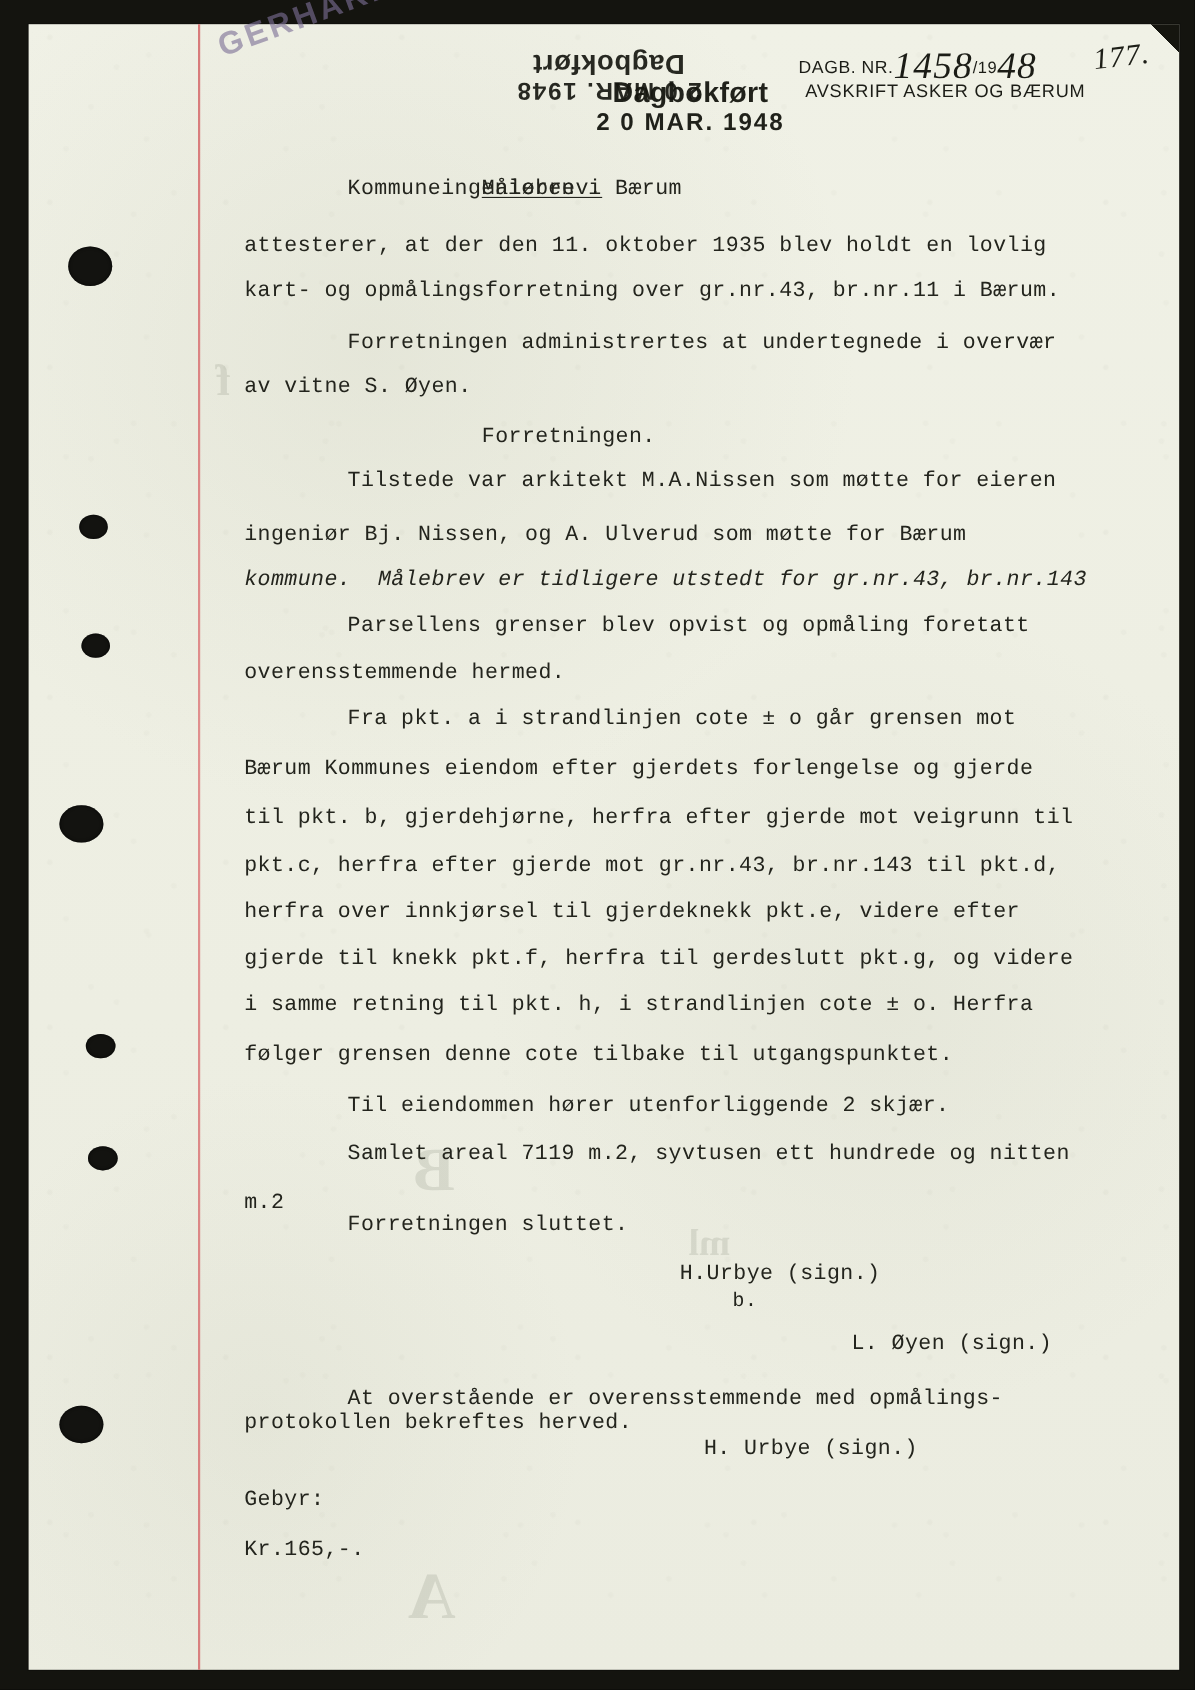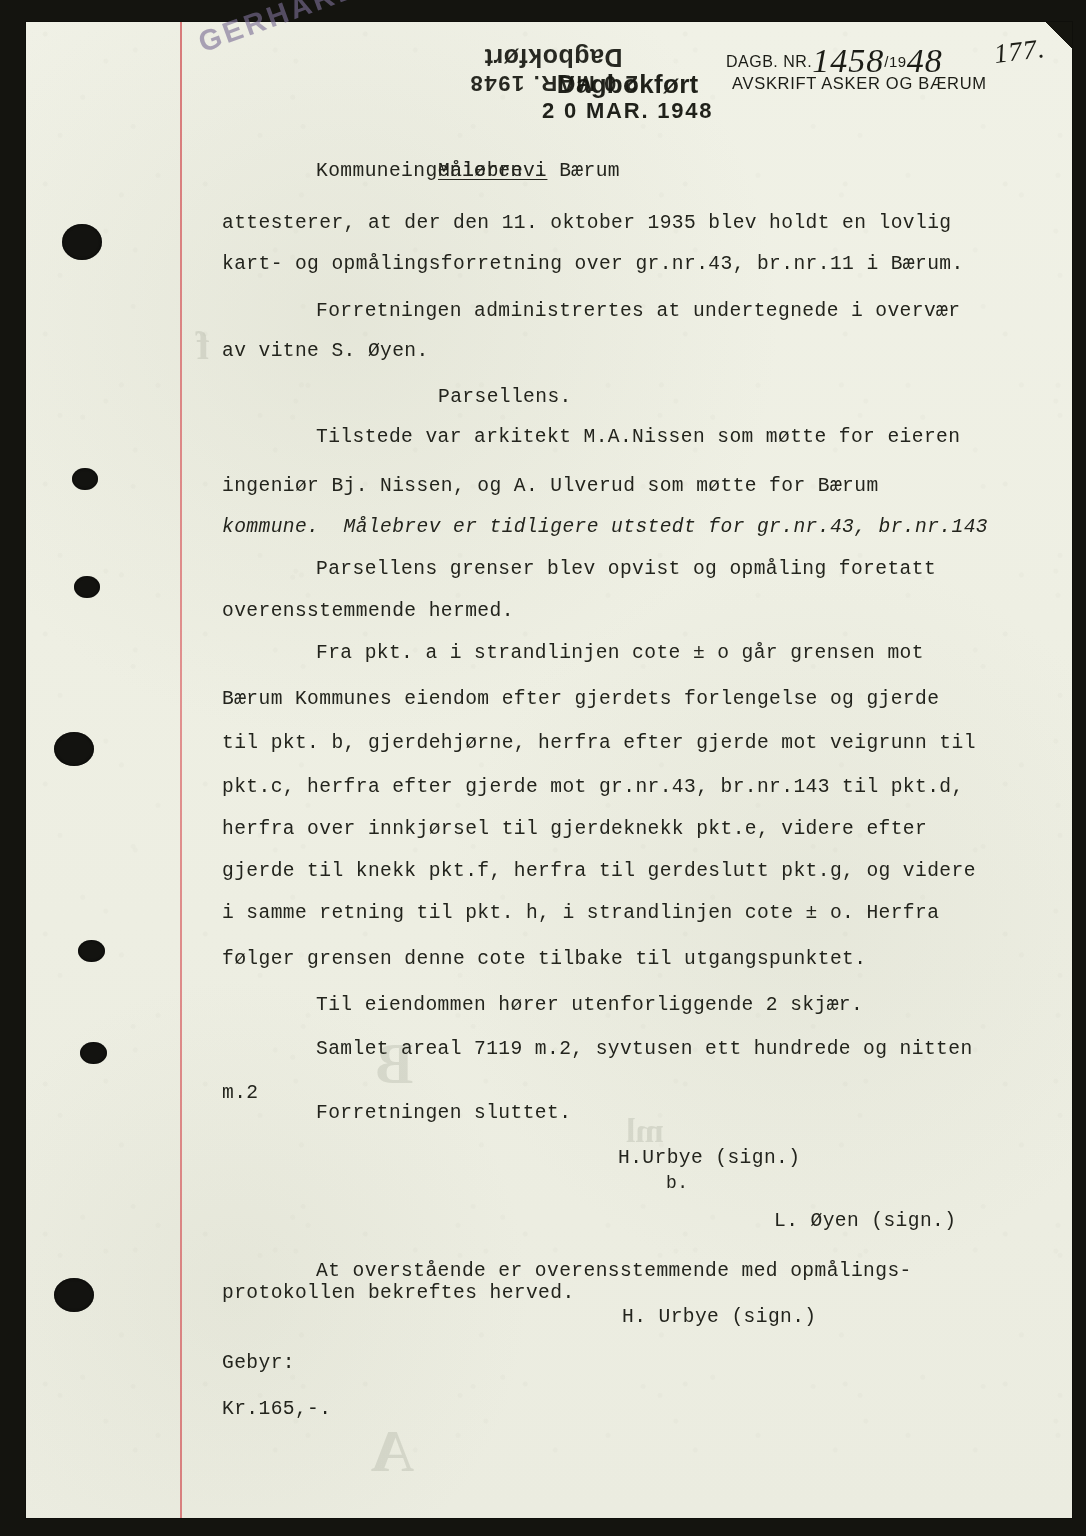--- a/index.html
+++ b/index.html
@@ -226,21 +226,21 @@
 
     <div id="ink">
 
       <div class="ln ind2 u" style="top:92px;">Målebrev.</div>
 
       <div class="ln ind" style="top:140px;">Kommuneingeniøren i Bærum</div>
       <div class="ln" style="top:192px;">attesterer, at der den 11. oktober 1935 blev holdt en lovlig</div>
       <div class="ln" style="top:233px;">kart- og opmålingsforretning over gr.nr.43, br.nr.11 i Bærum.</div>
       <div class="ln ind" style="top:280px;">Forretningen administrertes at undertegnede i overvær</div>
       <div class="ln" style="top:320px;">av vitne S. Øyen.</div>
-      <div class="ln ind2" style="top:366px;">Parsellens.</div>
+      <div class="ln ind2" style="top:366px;">Forretningen.</div>
       <div class="ln ind" style="top:406px;">Tilstede var arkitekt M.A.Nissen som møtte for eieren</div>
       <div class="ln" style="top:455px;">ingeniør Bj. Nissen, og A. Ulverud som møtte for Bærum</div>
       <div class="ln" style="top:496px;font-style:italic;">kommune.  Målebrev er tidligere utstedt for gr.nr.43, br.nr.143</div>
       <div class="ln ind" style="top:538px;">Parsellens grenser blev opvist og opmåling foretatt</div>
       <div class="ln" style="top:580px;">overensstemmende hermed.</div>
       <div class="ln ind" style="top:622px;">Fra pkt. a i strandlinjen cote ± o går grensen mot</div>
       <div class="ln" style="top:668px;">Bærum Kommunes eiendom efter gjerdets forlengelse og gjerde</div>
       <div class="ln" style="top:712px;">til pkt. b, gjerdehjørne, herfra efter gjerde mot veigrunn til</div>
       <div class="ln" style="top:756px;">pkt.c, herfra efter gjerde mot gr.nr.43, br.nr.143 til pkt.d,</div>
       <div class="ln" style="top:840px;">gjerde til knekk pkt.f, herfra til gerdeslutt pkt.g, og videre</div>
@@ -251,20 +251,20 @@
       <div class="ln ind" style="top:1018px;">Samlet areal 7119 m.2, syvtusen ett hundrede og nitten</div>
       <div class="ln" style="top:1062px;">m.2</div>
       <div class="ln ind" style="top:1082px;">Forretningen sluttet.</div>
 
       <div class="ln" style="left:592px; top:1127px;">H.Urbye (sign.)</div>
       <div class="ln" style="left:640px; top:1152px; font-size:18px;">b.</div>
       <div class="ln" style="left:748px; top:1190px;">L. Øyen (sign.)</div>
 
       <div class="ln ind" style="top:1240px;">At overstående er overensstemmende med opmålings-</div>
       <div class="ln" style="top:1262px;">protokollen bekreftes herved.</div>
-      <div class="ln" style="left:596px; top:1286px;">H. Urbye (sign.)</div>
+      <div class="ln" style="left:614px; top:1286px;">H. Urbye (sign.)</div>
 
       <div class="ln" style="top:1332px;">Gebyr:</div>
       <div class="ln" style="top:1378px;">Kr.165,-.</div>
 
     </div>
   </div>
 </div>
 
 </body></html>

